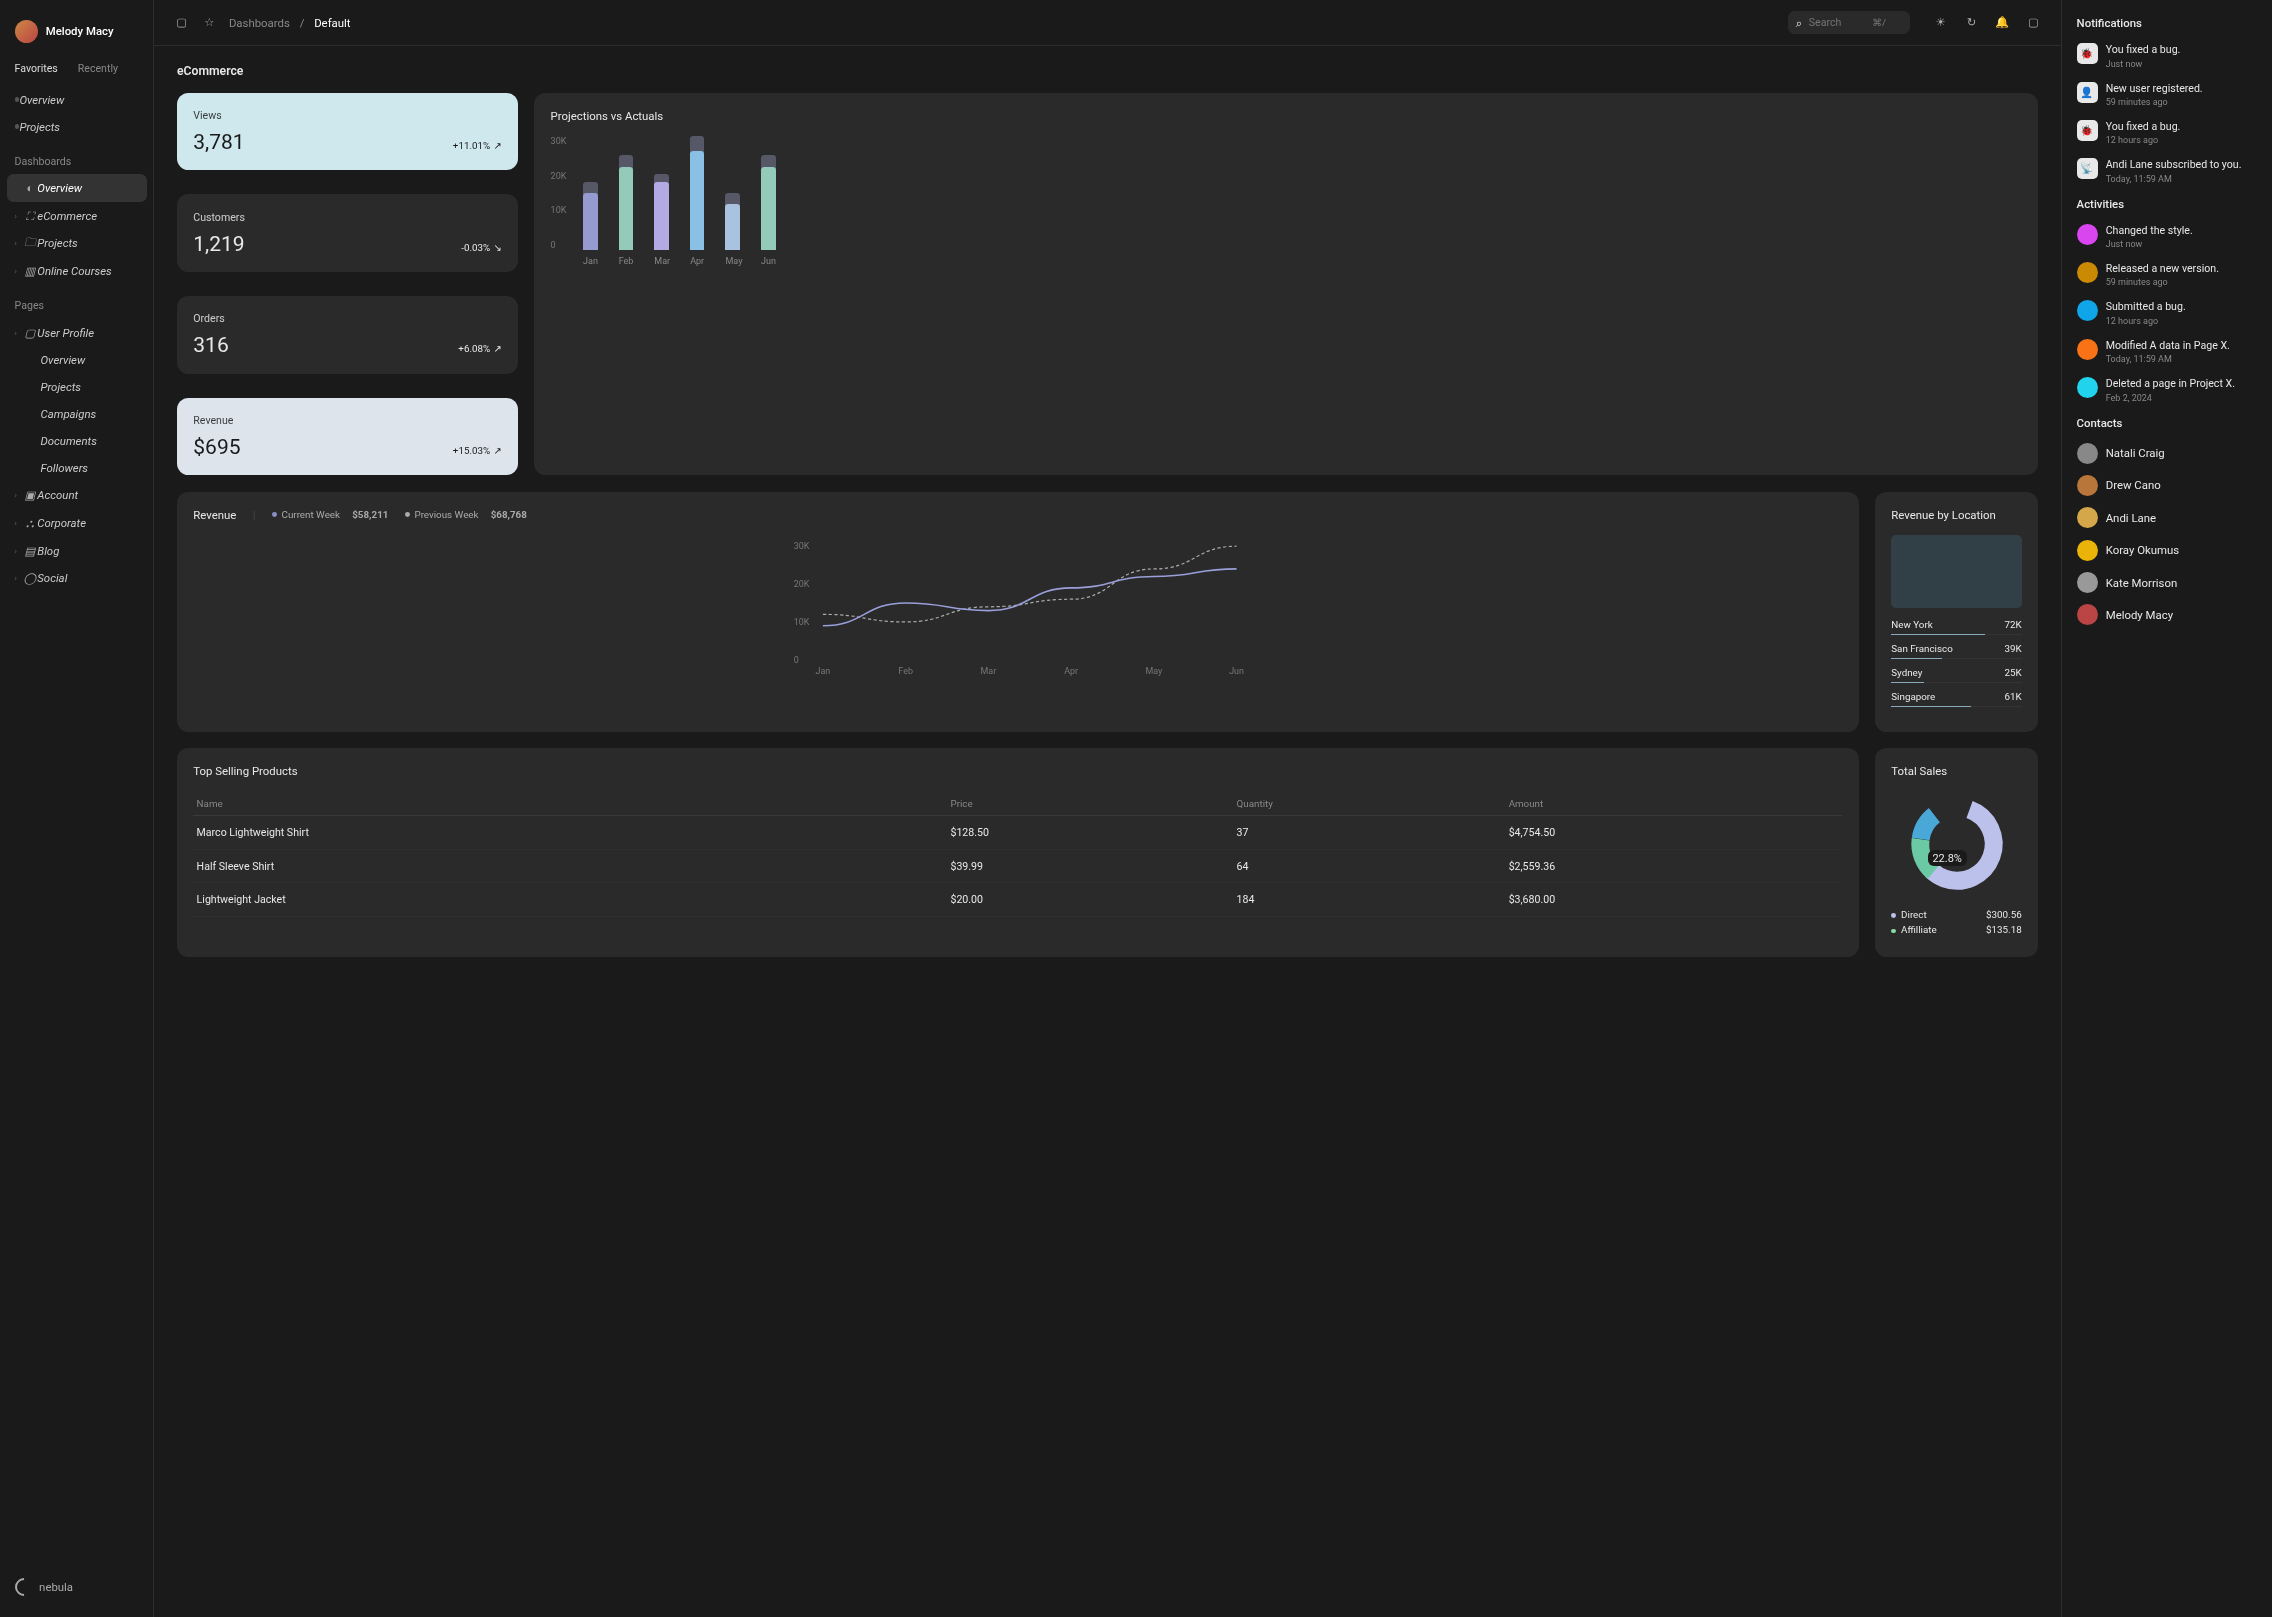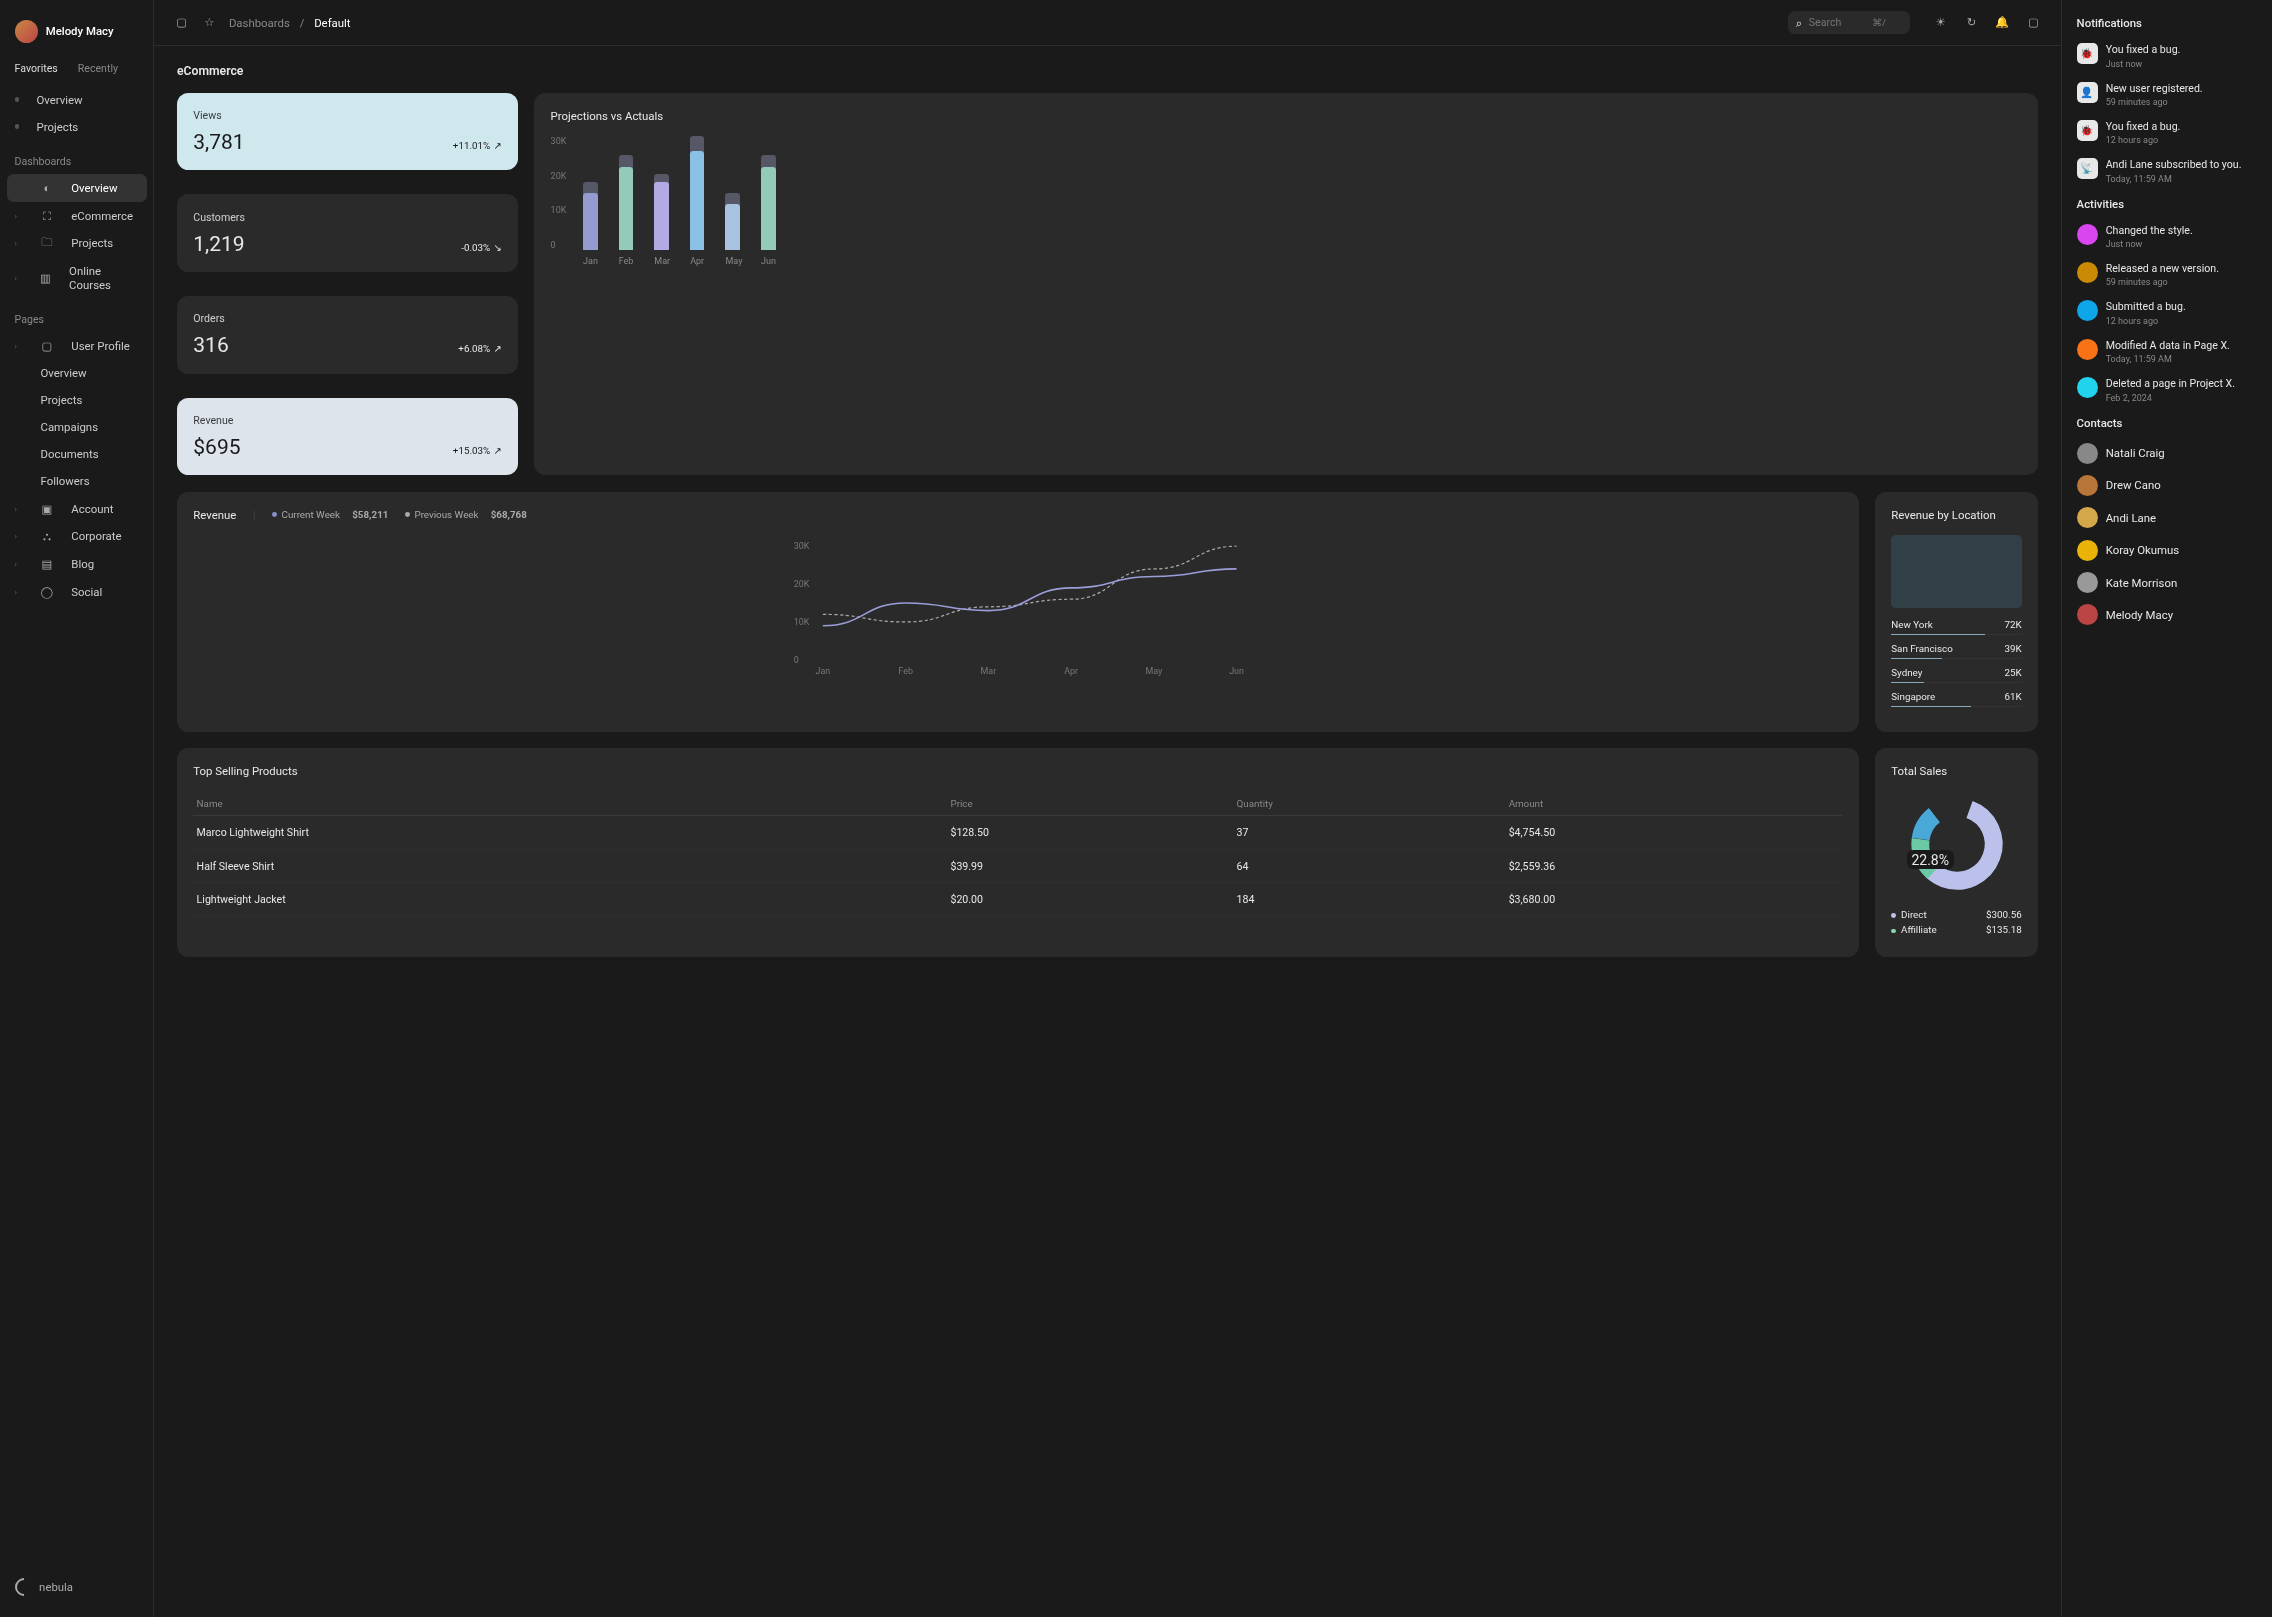--- a/index.html
+++ b/index.html
@@ -6,21 +6,21 @@
 body { background:#1a1a1a; color:#e8e8e8; font-size:11.4px; display:flex; height:100vh; overflow:hidden; }
 
 .sidebar-left { width:154px; background:#1a1a1a; border-right:0.8px solid #2d2d2d; display:flex; flex-direction:column; padding:13px 6.5px; }
 .profile-row { display:flex; align-items:center; gap:8.1px; padding:6.5px 8.1px; margin-bottom:13px; }
 .avatar { width:23px; height:23px; border-radius:50%; background:linear-gradient(135deg,#c84,#b44); flex-shrink:0; }
 .profile-name { font-weight:500; color:#fff; }
 .fav-tabs { display:flex; gap:20px; padding:0 8.1px; margin-bottom:11.4px; }
 .fav-tab { color:#888; font-size:10.6px; cursor:pointer; }
 .fav-tab.active { color:#ddd; }
 .nav-group-label { color:#888; font-size:10.6px; padding:6.5px 8.1px; margin-top:8.1px; }
-.nav-item { display:flex; align-items:center; gap:17px; padding:6.5px 8.1px; border-radius:6.5px; cursor:pointer; color:#ccc; }
+.nav-item { display:flex; align-items:center; gap:0; padding:6.5px 8.1px; border-radius:6.5px; cursor:pointer; color:#ccc;font-style:italic; }
 .nav-item.active { background:#333; color:#fff; }
 .nav-item .chev { width:8.1px; color:#666; font-size:8.1px; }
 .nav-item .nicon { width:14.6px; height:14.6px; display:flex; align-items:center; justify-content:center; color:#aaa; }
 .nav-item.indent { padding-left:34px; }
 .bullet { width:4.9px; height:4.9px; border-radius:50%; background:#555; }
 .logo-row { margin-top:auto; display:flex; align-items:center; gap:6.5px; padding:8.1px; color:#aaa; }
 .logo-mark { width:18px; height:18px; border:2.4px solid #aaa; border-radius:50%; border-bottom-color:transparent; border-right-color:transparent; transform:rotate(-45deg); }
 
 .main { flex:1; display:flex; flex-direction:column; overflow:hidden; }
 .topbar { height:46px; display:flex; align-items:center; gap:11.4px; padding:0 19.5px; border-bottom:0.8px solid #2d2d2d; }
@@ -71,21 +71,21 @@
 .loc-bar { height:1.6px; background:#333; margin-bottom:8.1px; position:relative; }
 .loc-bar::after{ content:''; position:absolute; left:0; top:0; bottom:0; background:#8ab; }
 
 .table-card { flex:1; }
 table { width:100%; border-collapse:collapse; }
 th { text-align:left; color:#888; font-weight:400; font-size:9.8px; padding:6.5px 3.3px; border-bottom:0.8px solid #3a3a3a; }
 td { padding:9.8px 3.3px; font-size:10.6px; border-bottom:0.8px solid #2f2f2f; }
 
 .donut-card { width:163px; }
 .donut-wrap { position:relative; width:106px; height:106px; margin:0 auto 11.4px; }
-.donut-label { position:absolute; left:3px; top:59px; background:#1a1a1a; font-size:14px; padding:1.6px 4.9px; border-radius:6px; }
+.donut-label { position:absolute; left:24px; top:59px; background:#1a1a1a; font-size:11px; padding:1.6px 4.9px; border-radius:6px; }
 .legend-row { display:flex; justify-content:space-between; font-size:9.8px; margin-bottom:4.9px; }
 
 .sidebar-right { width:211px; border-left:0.8px solid #2d2d2d; padding:16.3px 14.6px; overflow-y:auto; }
 .rp-title { font-size:11.4px; font-weight:500; margin-bottom:13px; }
 .notif-item { display:flex; gap:8.1px; margin-bottom:13px; }
 .notif-icon { width:21px; height:21px; border-radius:4.9px; background:#e8e8e8; color:#222; display:flex; align-items:center; justify-content:center; flex-shrink:0; font-size:10.6px; }
 .notif-body { flex:1; }
 .notif-text { font-size:10.6px; line-height:1.3; }
 .notif-time { font-size:9px; color:#888; margin-top:1.6px; }
 .act-item { display:flex; gap:8.1px; margin-bottom:13px; position:relative; }

